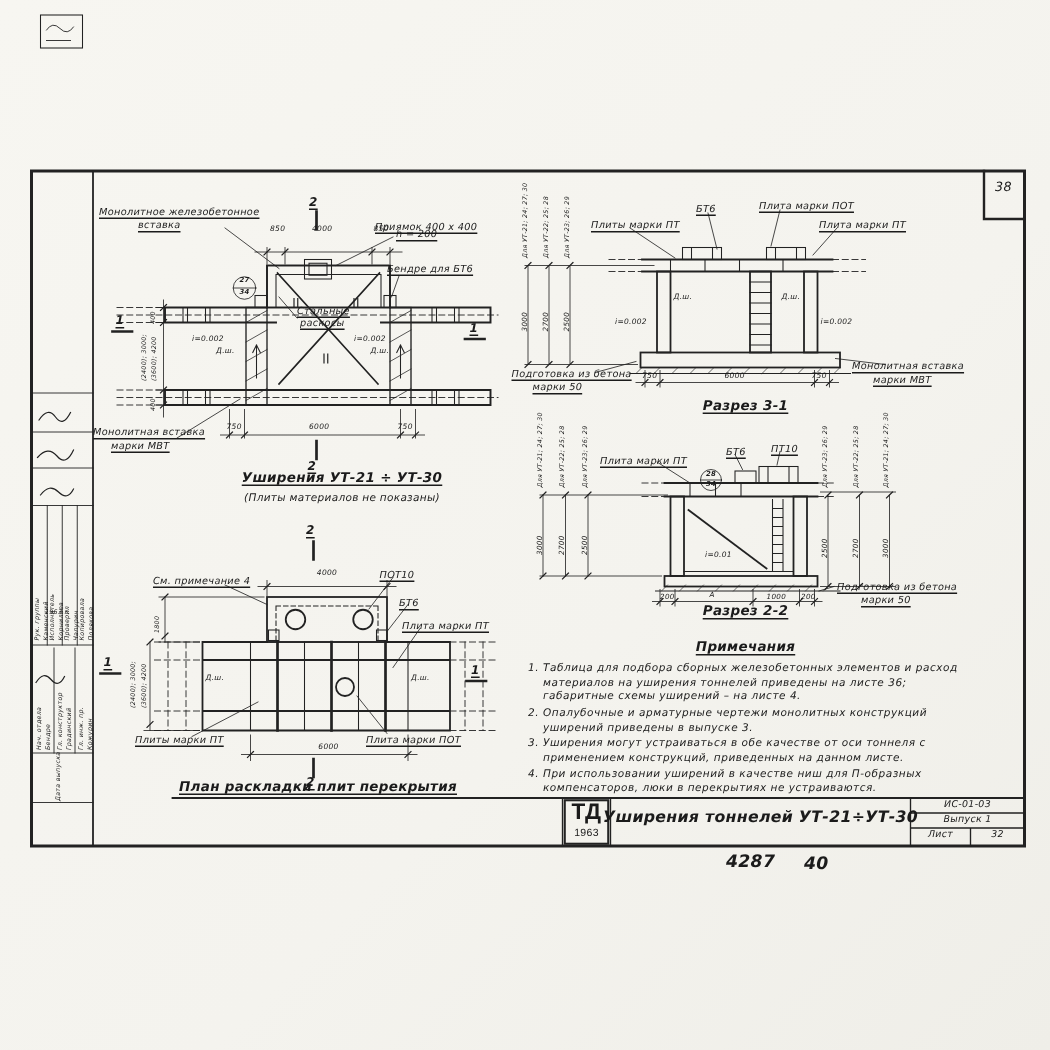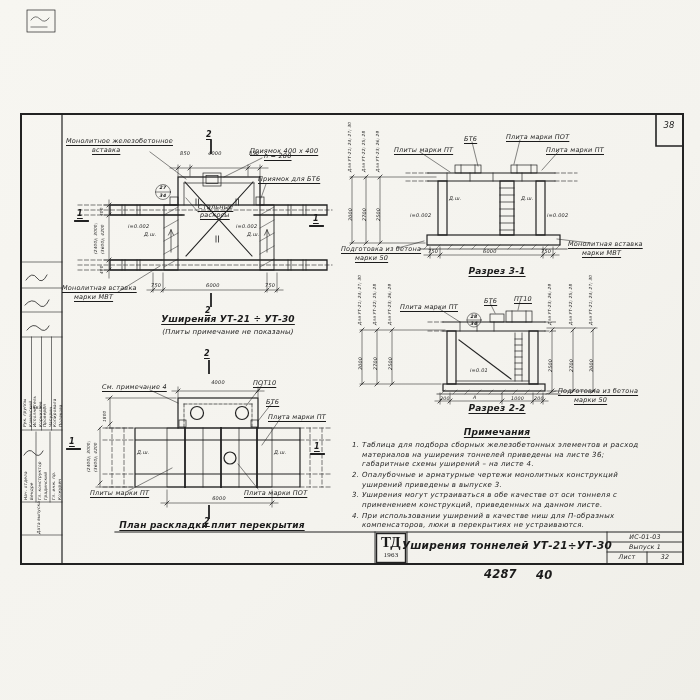--- a/index.html
+++ b/index.html
@@ -11,21 +11,21 @@
   .r{transform:rotate(-90deg)}
   .c{transform:translateX(-50%)}
   .dim{font-size:5px}
   .dim2{font-size:4.8px}
   .tiny{font-size:4.2px}
   .val{font-size:4.8px}
   .ttl{font-weight:bold;font-size:9px}
   .sub{font-size:7px}
   .mark{font-weight:bold;font-size:8px}
   .ref{font-size:4.6px;font-weight:bold}
-  .serif{font-family:Liberation Serif, serif;font-style:normal}
+  .serif{font-family:Liberation Sans, sans-serif;font-style:normal}
   .logo{font-size:15px;font-weight:bold}
   .logoyr{font-size:7px}
   .tbtitle{font-size:10.5px;font-weight:bold}
   .tbcell{font-size:6.3px}
   .docnum{font-size:11.5px;font-weight:bold}
   .corner{font-size:8.5px}
   #notes{position:absolute;left:352px;top:441px;width:292px;font-style:italic;font-size:7px;line-height:1.38;letter-spacing:.35px}
   .note{display:flex;margin-bottom:1px}
   .note .n{width:10px;flex:none}
 </style>
@@ -203,21 +203,21 @@
 <span class="t tiny r" style="left:38px;top:500px">Гл. конструктор</span>
 <span class="t tiny r" style="left:44px;top:500px">Градинский</span>
 <span class="t tiny r" style="left:52px;top:500px">Гл. инж. пр.</span>
 <span class="t tiny r" style="left:58px;top:500px">Кожурин</span>
 <span class="t tiny r" style="left:37px;top:534px">Дата выпуска</span>
 
 <span class="t u" style="left:66px;top:138px">Монолитное железобетонное</span>
 <span class="t u" style="left:92px;top:147px">вставка</span>
 <span class="t u" style="left:250px;top:148px">Приямок 400 х 400</span>
 <span class="t u" style="left:264px;top:153px">h = 200</span>
-<span class="t u" style="left:258px;top:176px">Приямок для БТ6</span>
+<span class="t u" style="left:258px;top:176px">Бендре для БТ6</span>
 <span class="t u" style="left:198px;top:204px">Стальные</span>
 <span class="t u" style="left:200px;top:212px">раскосы</span>
 <span class="t u" style="left:62px;top:285px">Монолитная вставка</span>
 <span class="t u" style="left:74px;top:294px">марки МВТ</span>
 <span class="t dim" style="left:128px;top:224px">i=0.002</span>
 <span class="t dim" style="left:236px;top:224px">i=0.002</span>
 <span class="t dim" style="left:144px;top:232px">Д.ш.</span>
 <span class="t dim" style="left:247px;top:232px">Д.ш.</span>
 <span class="t ref c" style="left:163px;top:185px">27</span>
 <span class="t ref c" style="left:163px;top:192.5px">34</span>
@@ -229,21 +229,21 @@
 <span class="t dim" style="left:265px;top:283px">750</span>
 <span class="t tiny r" style="left:100px;top:216px">400</span>
 <span class="t tiny r" style="left:94px;top:254px">(2400); 3000;</span>
 <span class="t tiny r" style="left:101px;top:254px">(3600); 4200</span>
 <span class="t tiny r" style="left:100px;top:274px">400</span>
 <span class="t mark u" style="left:206px;top:131px">2</span>
 <span class="t mark u" style="left:205px;top:307px">2</span>
 <span class="t mark u" style="left:77px;top:210px">1</span>
 <span class="t mark u" style="left:313px;top:215px">1</span>
 <span class="t ttl u c" style="left:228px;top:315px">Уширения УТ-21 ÷ УТ-30</span>
-<span class="t sub c" style="left:228px;top:329px">(Плиты примечание не показаны)</span>
+<span class="t sub c" style="left:228px;top:329px">(Плиты материалов не показаны)</span>
 
 <span class="t u" style="left:464px;top:136px">БТ6</span>
 <span class="t u" style="left:506px;top:134px">Плита марки ПОТ</span>
 <span class="t u" style="left:394px;top:147px">Плиты марки ПТ</span>
 <span class="t u" style="left:546px;top:147px">Плита марки ПТ</span>
 <span class="t u" style="left:341px;top:246px">Подготовка из бетона</span>
 <span class="t u" style="left:355px;top:255px">марки 50</span>
 <span class="t u" style="left:568px;top:241px">Монолитная вставка</span>
 <span class="t u" style="left:582px;top:250px">марки МВТ</span>
 <span class="t dim" style="left:410px;top:213px">i=0.002</span>

